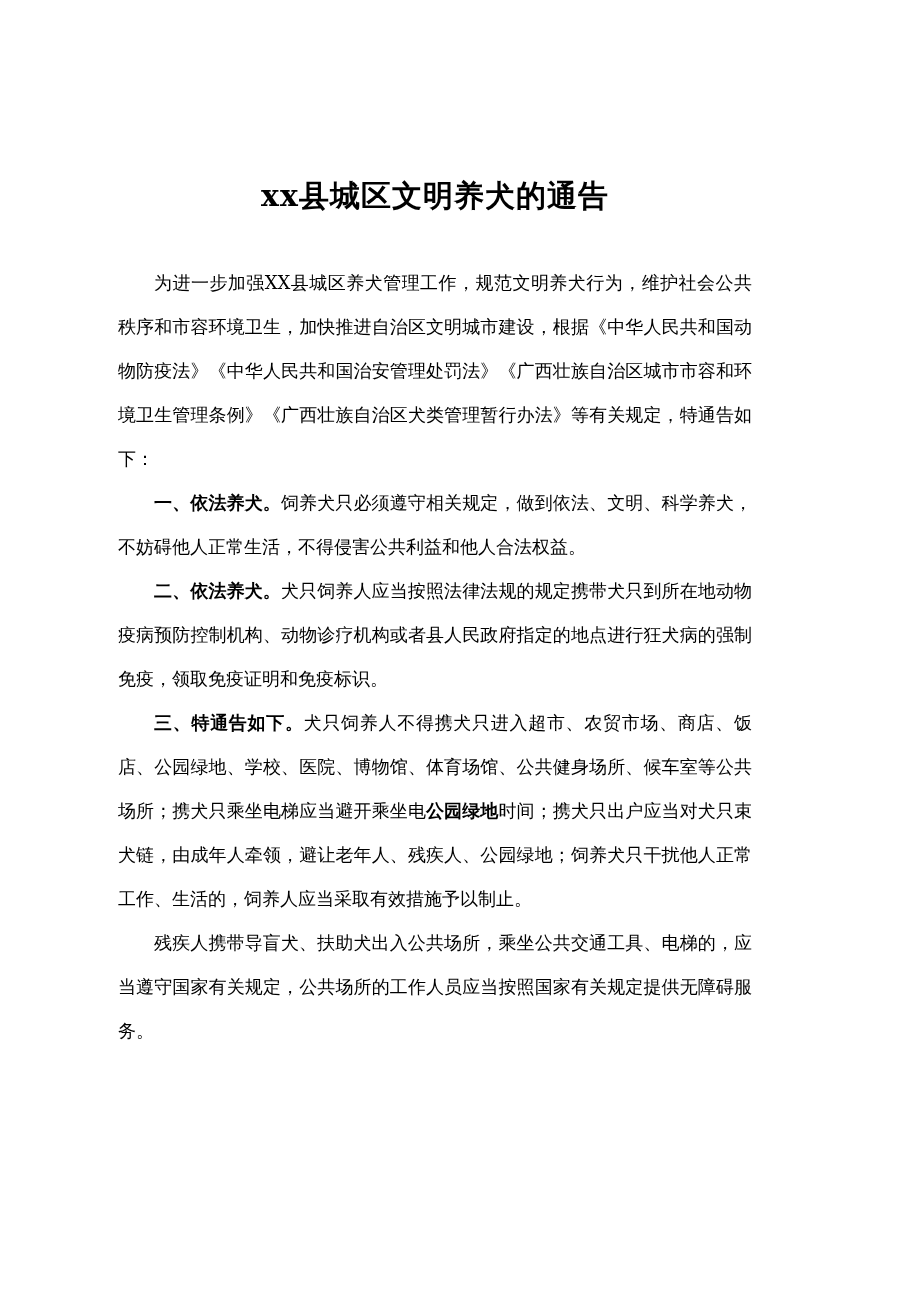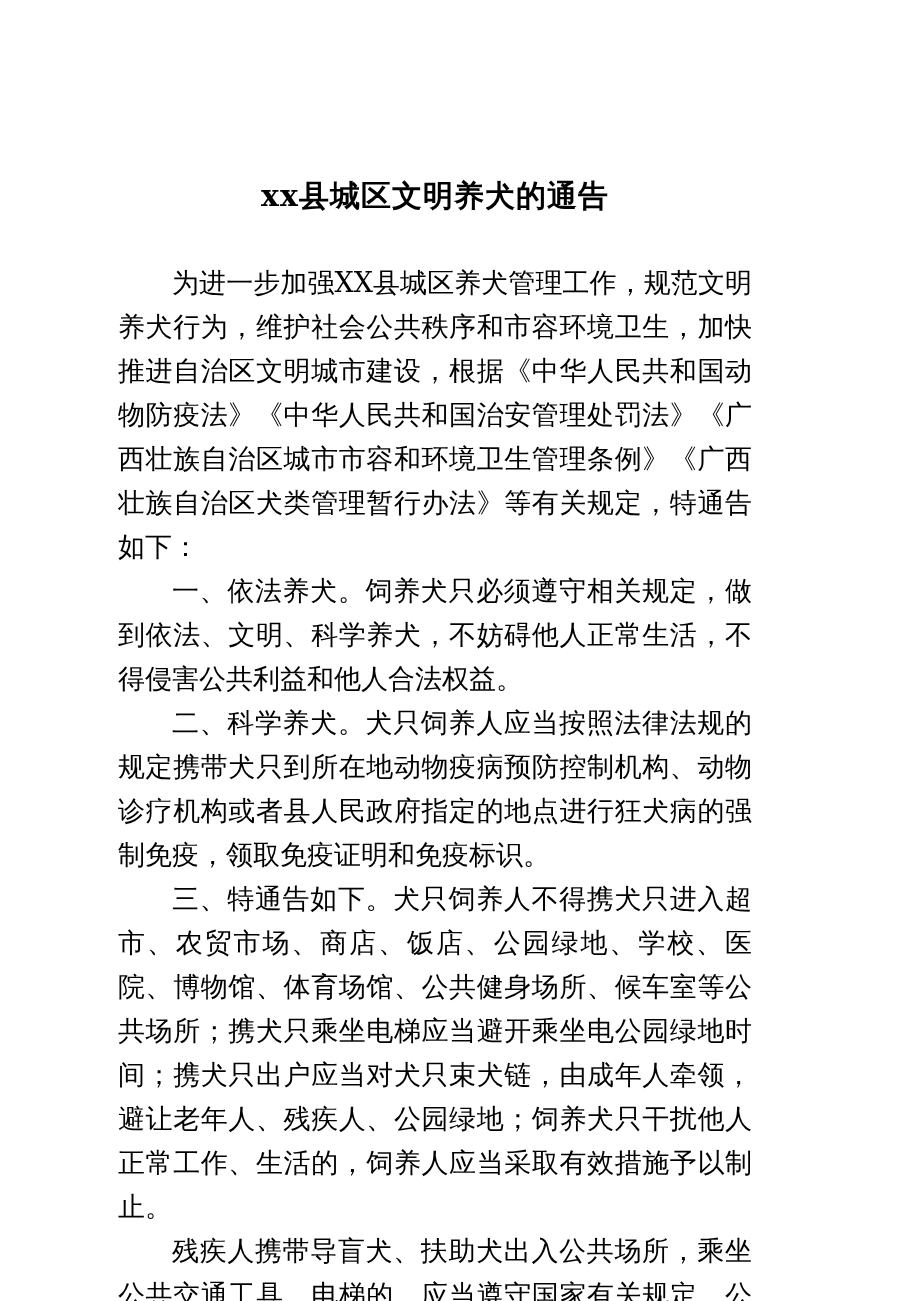--- a/index.html
+++ b/index.html
@@ -25,36 +25,36 @@
   .doc-title {
     margin: 0 0 46px 0;
     text-align: center;
     font-size: 30px;
     font-weight: bold;
     letter-spacing: 1px;
     line-height: 1.3;
   }
   .body-text p {
     margin: 0;
-    font-size: 27px;
+    font-size: 18px;
     line-height: 44px;
     text-align: justify;
     text-justify: inter-ideograph;
     text-indent: 2em;
     word-break: break-all;
   }
   .run-bold {
-    font-weight: normal;
+    font-weight: bold;
   }
 </style>
 </head>
 <body>
 
 <div class="page">
   <h1 class="doc-title">xx县城区文明养犬的通告</h1>
   <div class="body-text" id="doc-body">
       <p><span>为进一步加强XX县城区养犬管理工作，规范文明养犬行为，维护社会公共秩序和市容环境卫生，加快推进自治区文明城市建设，根据《中华人民共和国动物防疫法》《中华人民共和国治安管理处罚法》《广西壮族自治区城市市容和环境卫生管理条例》《广西壮族自治区犬类管理暂行办法》等有关规定，特通告如下：</span></p>
       <p><span class="run-bold">一、依法养犬。</span><span>饲养犬只必须遵守相关规定，做到依法、文明、科学养犬，不妨碍他人正常生活，不得侵害公共利益和他人合法权益。</span></p>
-      <p><span class="run-bold">二、科学养犬。</span><span>犬只饲养人应当按照法律法规的规定携带犬只到所在地动物疫病预防控制机构、动物诊疗机构或者县人民政府指定的地点进行狂犬病的强制免疫，领取免疫证明和免疫标识。</span></p>
+      <p><span class="run-bold">二、依法养犬。</span><span>犬只饲养人应当按照法律法规的规定携带犬只到所在地动物疫病预防控制机构、动物诊疗机构或者县人民政府指定的地点进行狂犬病的强制免疫，领取免疫证明和免疫标识。</span></p>
       <p><span class="run-bold">三、特通告如下。</span><span>犬只饲养人不得携犬只进入超市、农贸市场、商店、饭店、公园绿地、学校、医院、博物馆、体育场馆、公共健身场所、候车室等公共场所；携犬只乘坐电梯应当避开乘坐电</span><span class="run-bold">公园绿地</span><span>时间；携犬只出户应当对犬只束犬链，由成年人牵领，避让老年人、残疾人、公园绿地；饲养犬只干扰他人正常工作、生活的，饲养人应当采取有效措施予以制止。</span></p>
       <p><span>残疾人携带导盲犬、扶助犬出入公共场所，乘坐公共交通工具、电梯的，应当遵守国家有关规定，公共场所的工作人员应当按照国家有关规定提供无障碍服务。</span></p>
     </div>
 </div>
 
 </body></html>

